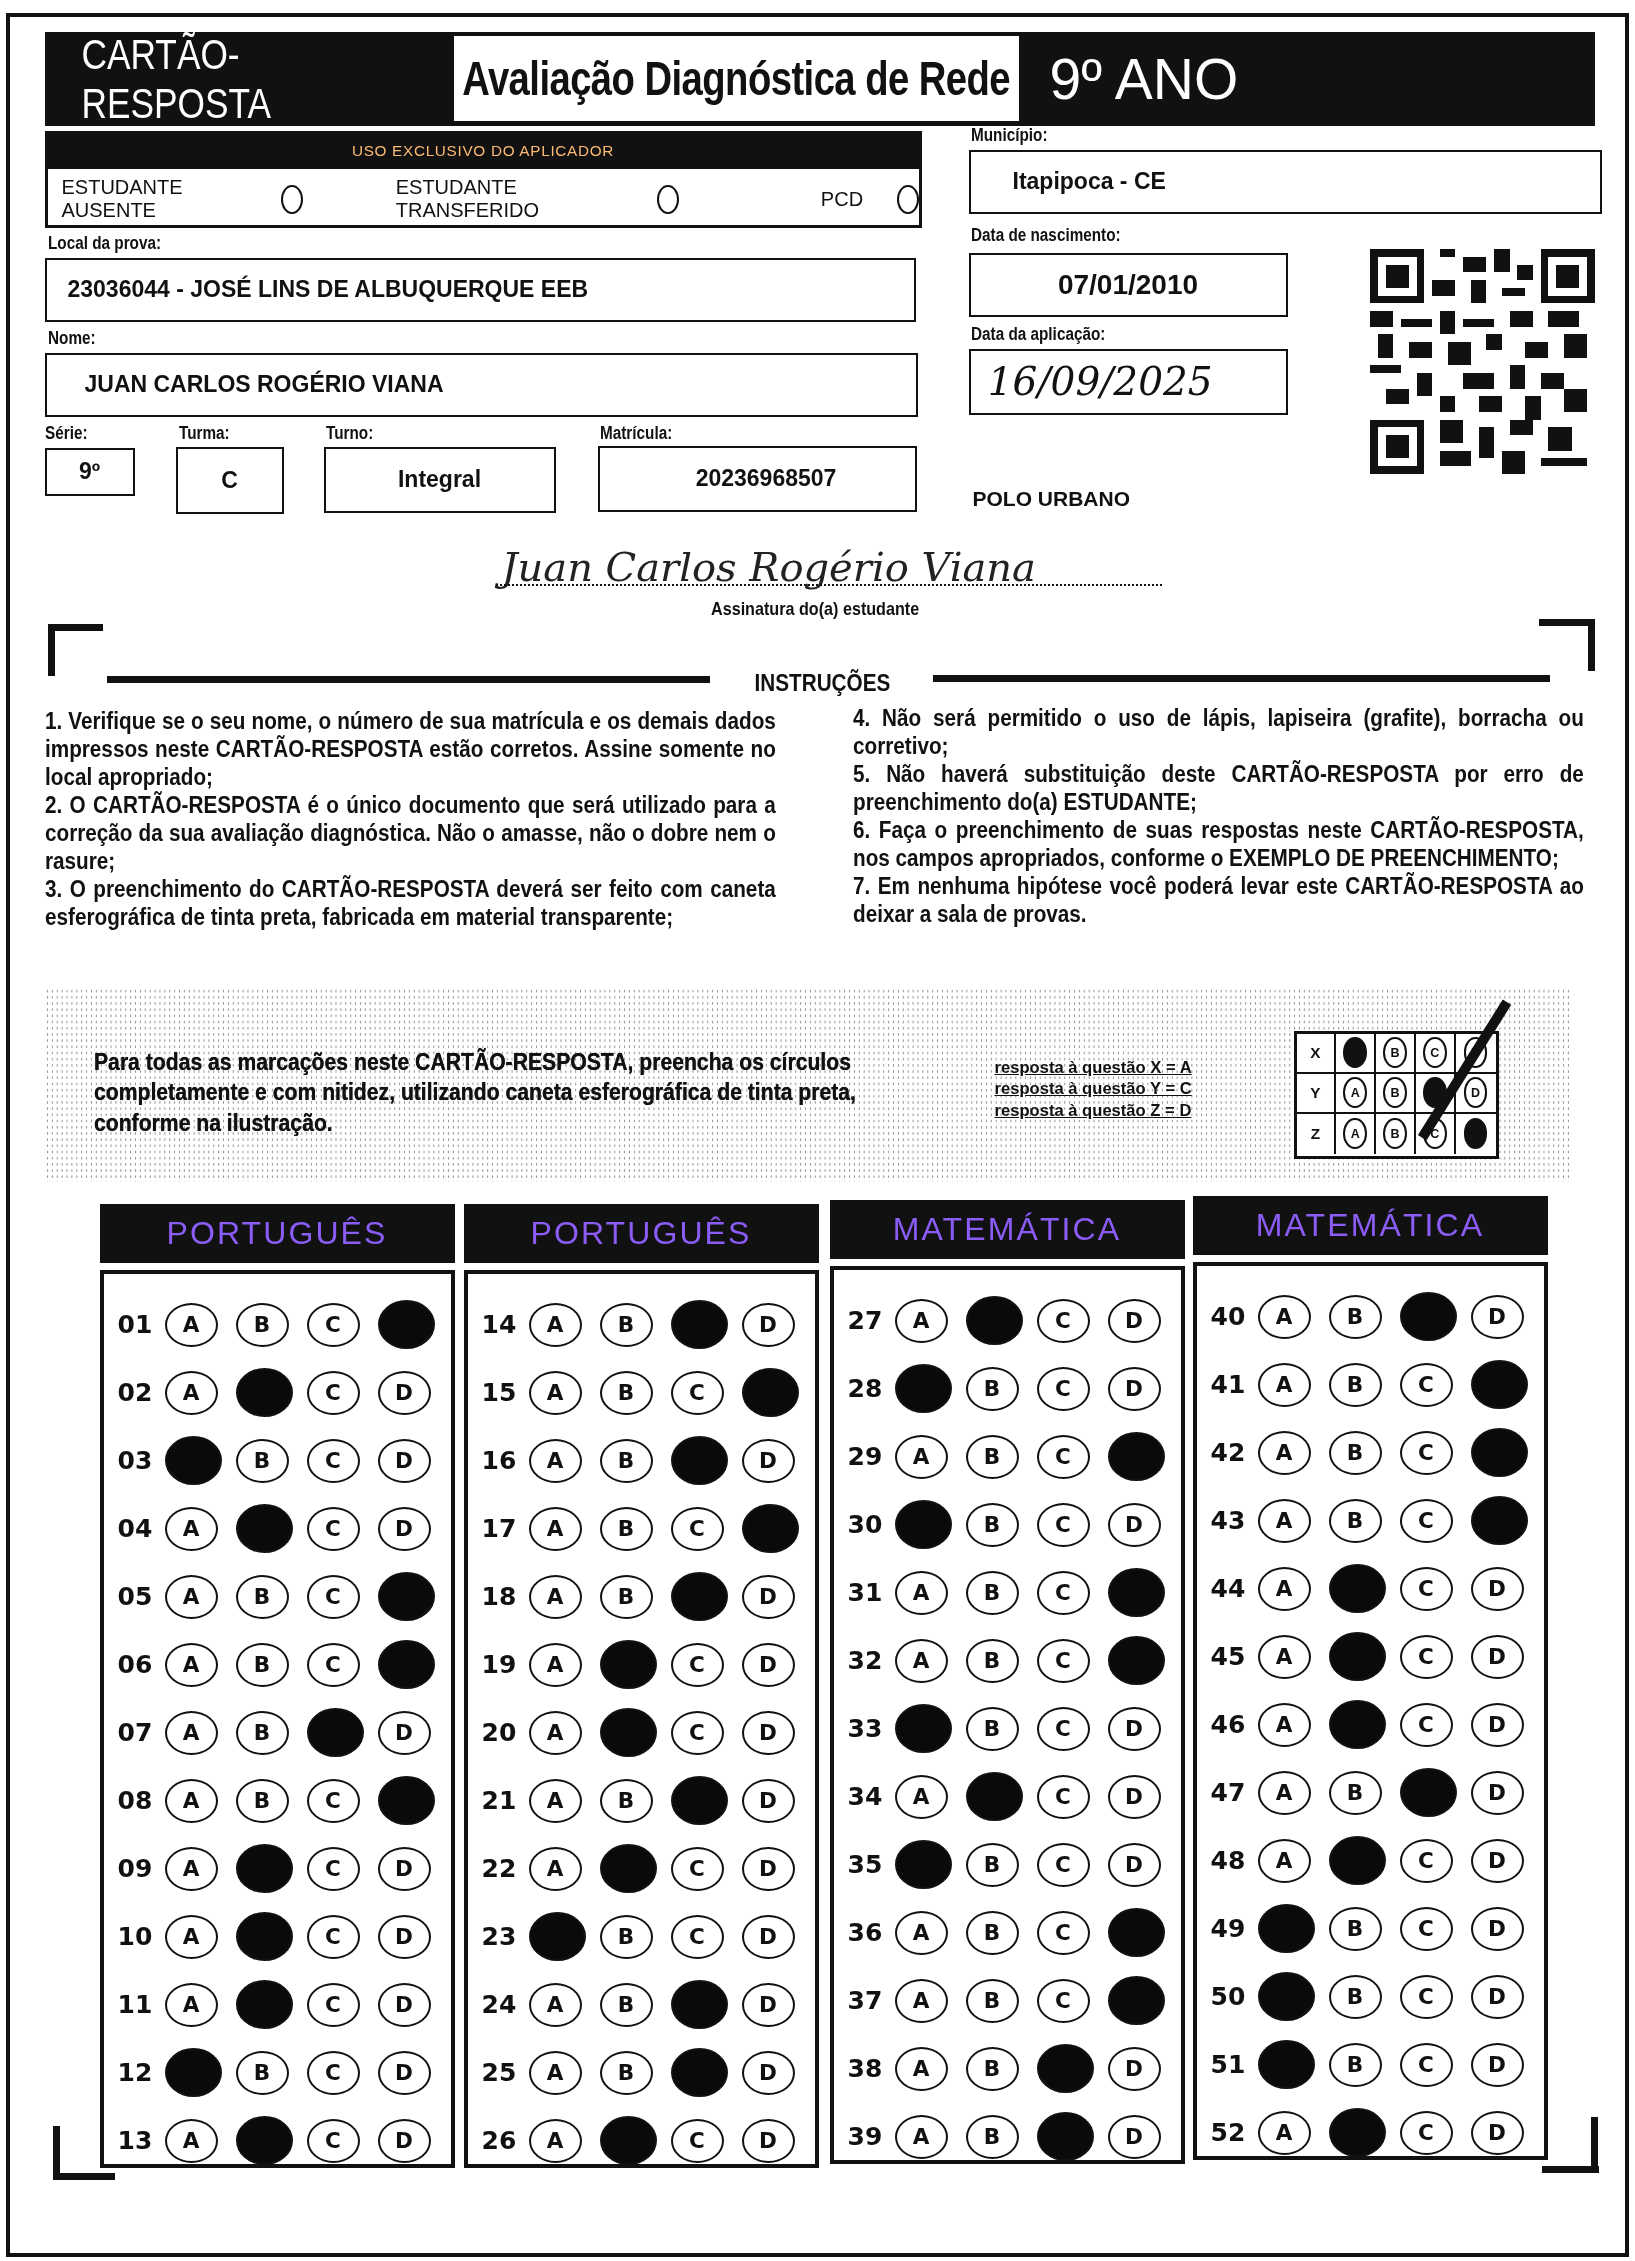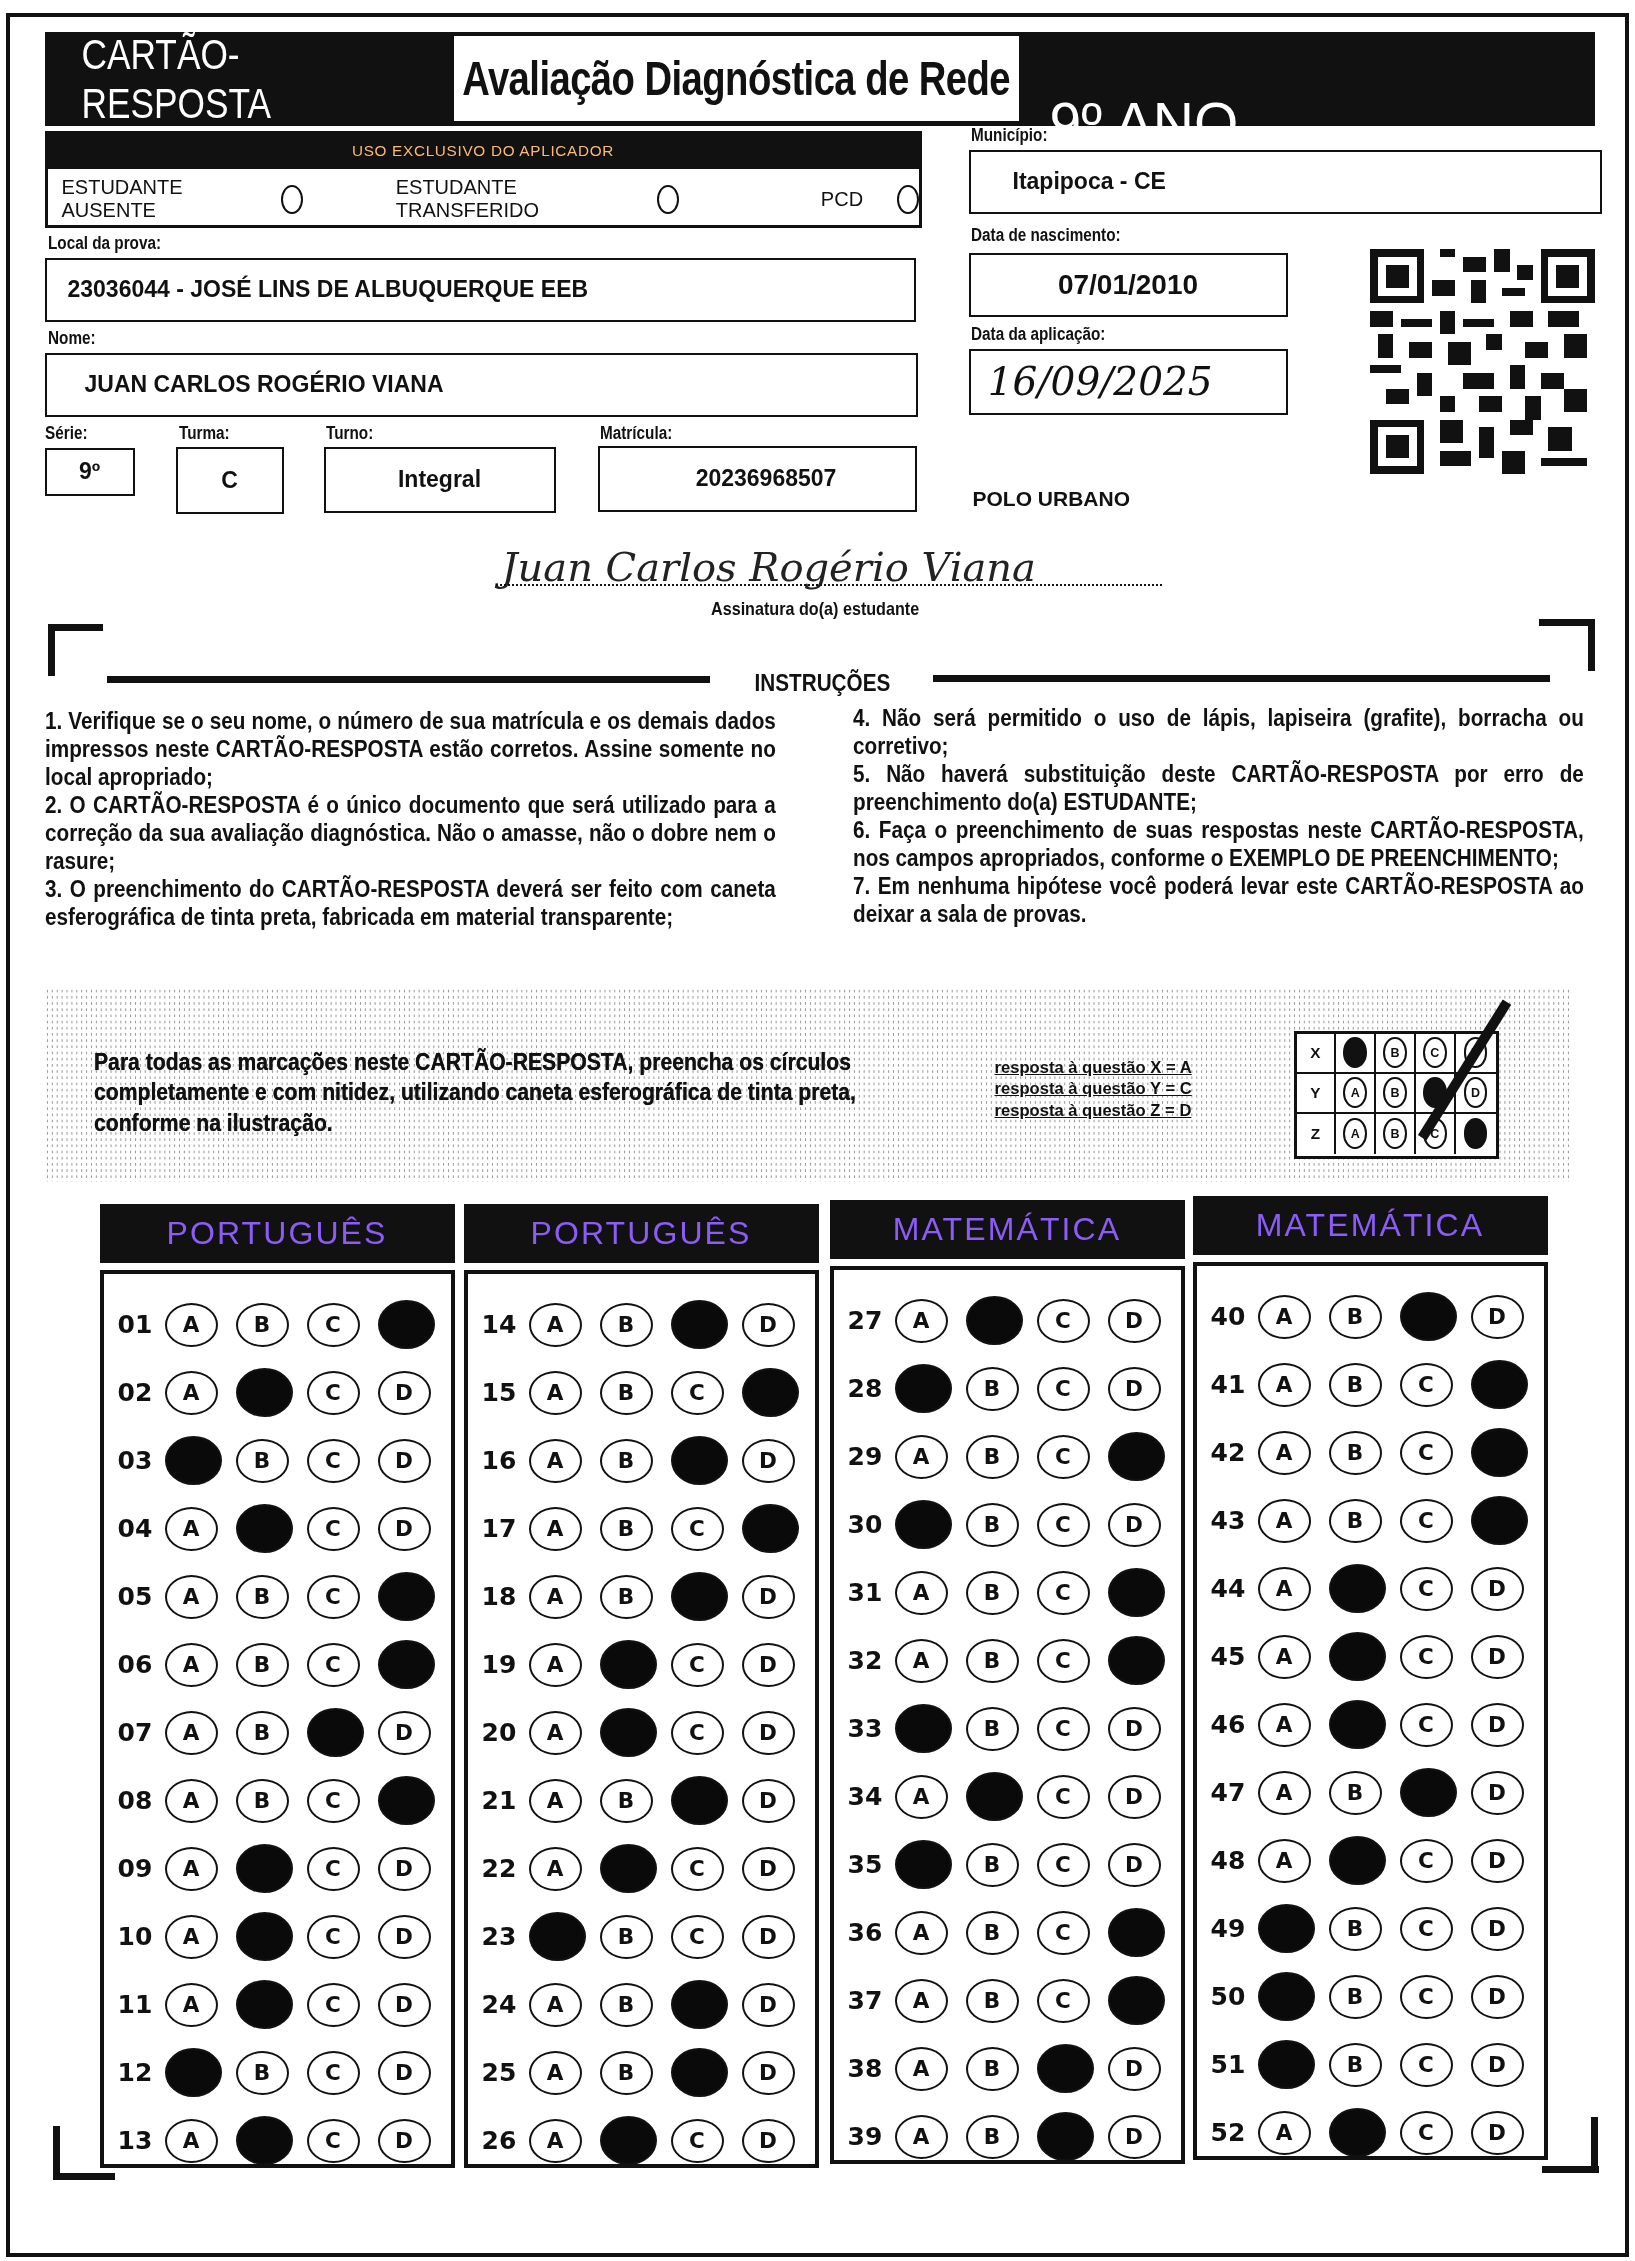--- a/index.html
+++ b/index.html
@@ -6,21 +6,21 @@
   html, body { width: 1636px; height: 2261px; background: #fff; overflow: hidden; }
   body { font-family: "Liberation Sans", "DejaVu Sans", sans-serif; color: #111; position: relative; }
   .page { position: absolute; left: 5.5px; top: 12.5px; width: 1623px; height: 2244px; border: 4.2px solid #111; }
   .abs { position: absolute; }
 
   
   .hdr-bar { left: 35px; top: 15.3px; width: 1550px; height: 94px; background: #111; }
   .hdr-title1 { left: 35px; top: 15.3px; width: 406px; height: 94px; color: #fff; font-size: 43px; display:flex; align-items:center; justify-content:center; transform: scaleX(0.82); font-family: "Liberation Sans Narrow","Liberation Sans", sans-serif; }
   .hdr-mid { left: 444px; top: 19.4px; width: 565px; height: 85px; background: #fff; display:flex; align-items:center; justify-content:center;text-align:center; }
   .hdr-mid span { font-size: 49px; font-weight: bold; transform: scaleX(0.78); white-space: nowrap; display:inline-block; letter-spacing:-0.7px; }
-  .hdr-year { left: 1040px; top: 15.3px; height: 94px; color: #fff; font-size: 57px; display:flex; align-items:center;margin-top:44px; }
+  .hdr-year { left: 1040px; top: 15.3px; height: 94px; color: #fff; font-size: 57px; display:flex; align-items:center; }
 
   
   .app-box { left: 35px; top: 114px; width: 877px; height: 97px; border: 3.5px solid #111; }
   .app-head { left: 0; top: 0; width: 100%; height: 35px; background: #111; color: #fdba74; font-size: 15.3px; display:flex; align-items:center; justify-content:center; letter-spacing: 0.7px; }
   .app-row { left: 0; top: 38px; width: 100%; height: 55px; display:flex; align-items:center; font-size: 20px; gap: 24px; }
   .radio { width: 25px; height: 29px; border: 2.1px solid #111; border-radius: 50%; display:inline-block; margin-left: 9.7px; vertical-align: middle; }
   .lbl { font-size: 18px; font-weight: bold; transform: scaleX(0.85); transform-origin: left; white-space: nowrap; }
   .field { border: 2.8px solid #111; display:flex; align-items:center; font-size: 23px; font-weight: bold; white-space: nowrap; }
 
   .qr { left: 1360px; top: 232px; width: 225px; height: 225px; }

